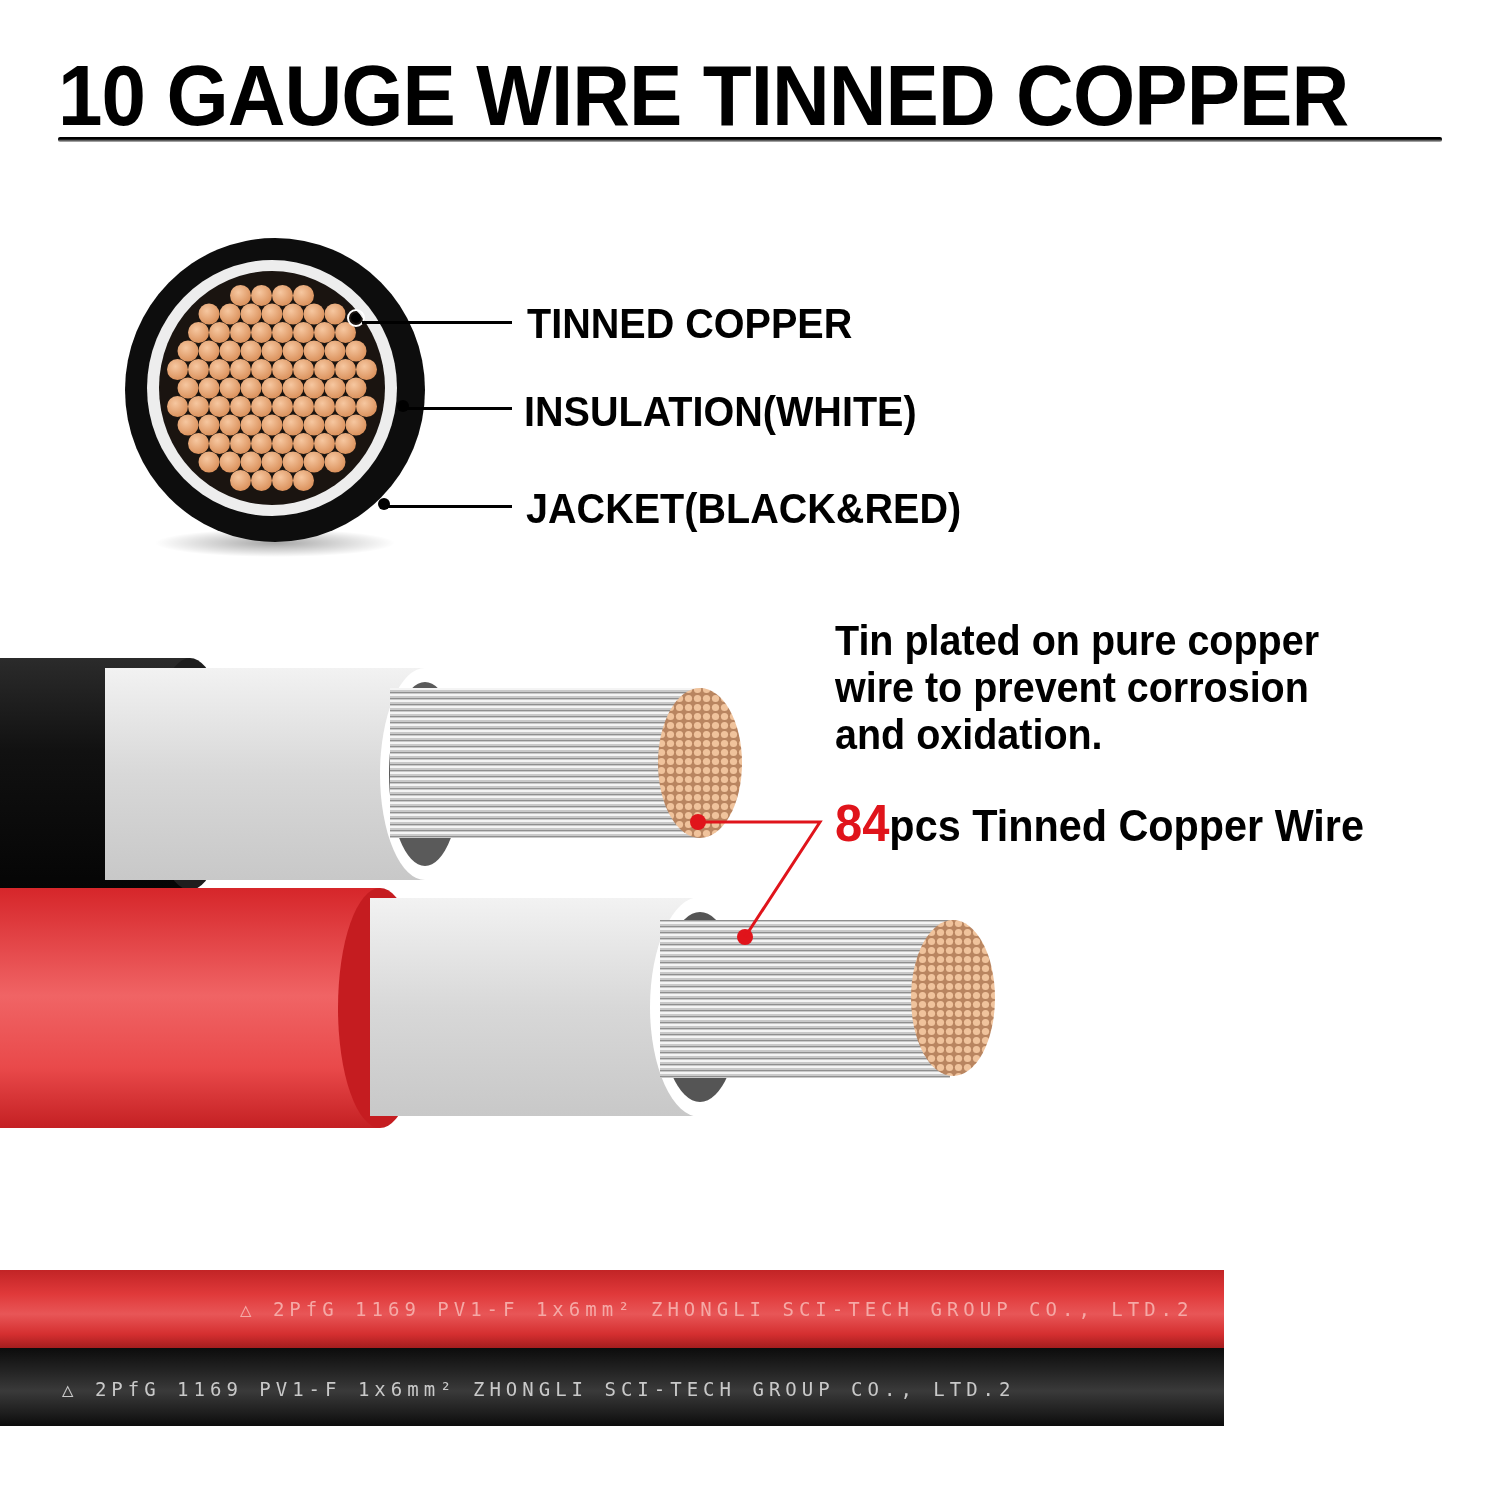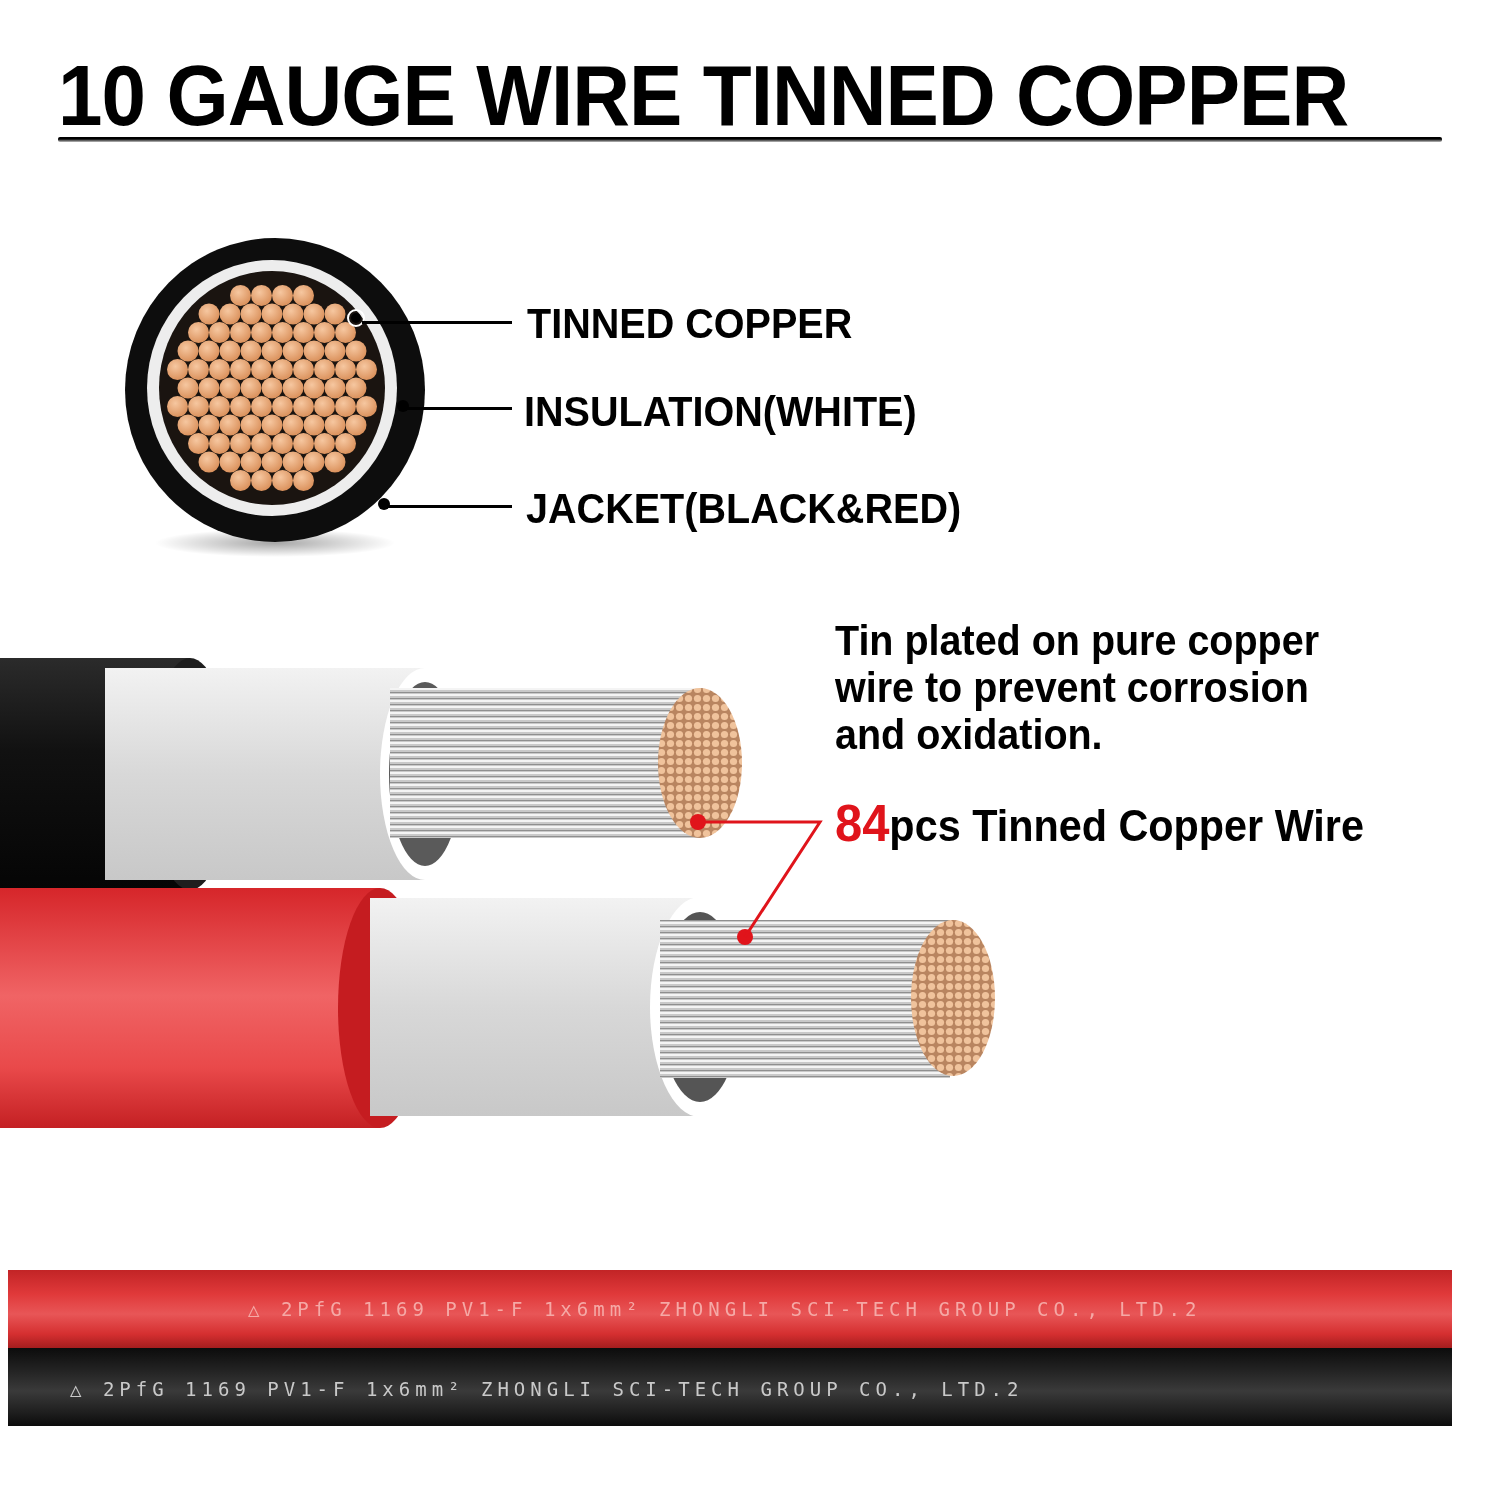--- a/index.html
+++ b/index.html
@@ -15,21 +15,21 @@
   .label { position:absolute; font-weight:bold; color:#000; font-size:43px;
            transform:scaleX(0.92); transform-origin:left top; white-space:nowrap; line-height:1; }
   .leader { position:absolute; height:3px; background:#000; }
   .desc { position:absolute; left:835px; top:617px; font-size:42px; font-weight:bold;
           line-height:47px; color:#000; transform:scaleX(0.94); transform-origin:left top; }
   .desc div { white-space:nowrap; }
   .count-line { position:absolute; left:835px; top:797px; font-size:44px; font-weight:bold;
                 white-space:nowrap; transform:scaleX(0.94); transform-origin:left top; line-height:1; }
   .count-num { color:#e0141b; font-size:52px; }
   .cables { position:absolute; left:0; top:640px; width:1000px; height:500px; }
-  .strip { position:absolute; left:8px; width:1444px; display:flex; align-items:center;text-align:right; }
+  .strip { position:absolute; left:0; width:1224px; display:flex; align-items:center;text-align:right; }
   .strip-red { top:1270px; height:80px;
                background:linear-gradient(to bottom,#c22426 0%,#e0393a 30%,#e85657 55%,#d52f30 80%,#9e1b1c 100%); }
   .strip-black { top:1348px; height:78px;
                  background:linear-gradient(to bottom,#0c0c0c 0%,#242424 30%,#3a3a3a 55%,#1c1c1c 85%,#0b0b0b 100%); }
   .strip-text { position:absolute; font-family:"DejaVu Sans Mono","Liberation Mono",monospace;
                 font-size:19px; letter-spacing:5px; white-space:nowrap; }
   .strip-red .strip-text { left:240px; color:#f5a9a6; top:28px; }
   .strip-black .strip-text { left:62px; color:#c9c9c9; top:30px; }
 </style>
 </head>

